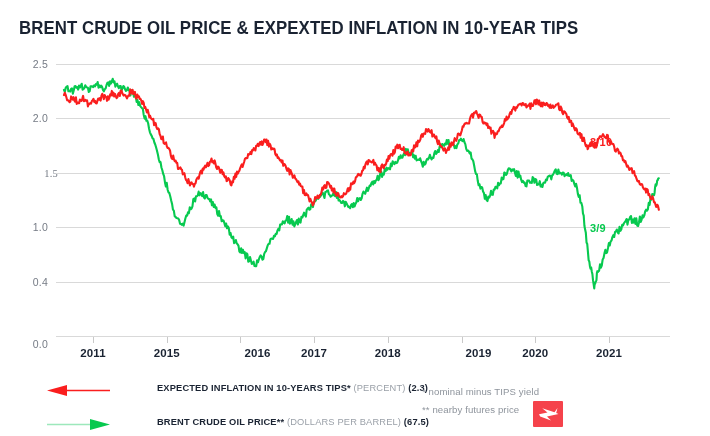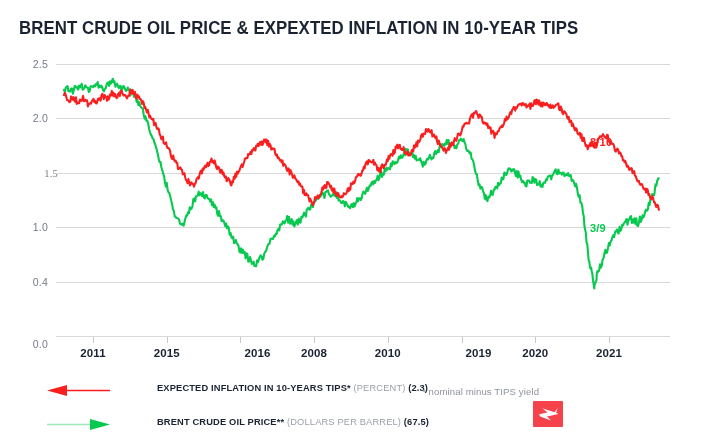--- a/index.html
+++ b/index.html
@@ -162,22 +162,22 @@
   <div class="xtick" style="left:240.4px;"></div>
   <div class="xtick" style="left:314.1px;"></div>
   <div class="xtick" style="left:387.8px;"></div>
   <div class="xtick" style="left:461.5px;"></div>
   <div class="xtick" style="left:535.2px;"></div>
   <div class="xtick" style="left:608.9px;"></div>
 
   <div class="xlab" style="left:93px;">2011</div>
   <div class="xlab" style="left:166.7px;">2015</div>
   <div class="xlab" style="left:240.4px;text-align:right;">2016</div>
-  <div class="xlab" style="left:314.1px;">2008</div>
-  <div class="xlab" style="left:387.8px;">2010</div>
+  <div class="xlab" style="left:314.1px;">2017</div>
+  <div class="xlab" style="left:387.8px;">2018</div>
   <div class="xlab" style="left:461.5px;text-align:right;">2019</div>
   <div class="xlab" style="left:535.2px;">2020</div>
   <div class="xlab" style="left:608.9px;">2021</div>
 
   <div class="endlabel" style="left:590px;top:92px;color:#fa1e1e;">3/10</div>
   <div class="endlabel" style="left:590px;top:178px;color:#07c94f;">3/9</div>
 
   <div class="legend">
     <div class="legend-row">
       <svg class="legend-marker" viewBox="0 0 63 11">
@@ -198,20 +198,21 @@
       <div class="legend-text">
         <span>BRENT CRUDE OIL PRICE**</span>
         <span class="legend-sub">(DOLLARS PER BARREL)</span>
         <span class="legend-val">(67.5)</span>
       </div>
     </div>
   </div>
 
   <div class="notes">
     <div>* nominal minus TIPS yield</div>
+    <div>** nearby futures price</div>
   </div>
 
   <div class="logo">
     <svg width="30" height="26" viewBox="0 0 30 26">
       <path d="M6 13.3 L14.5 11.6 L9.2 7.2 L21.5 11.2 L24.5 7.0 L23.2 12.0 L25.5 13.0 L14.0 15.4 L18.0 19.6 L7.2 15.6 Z" fill="#ffffff"></path>
     </svg>
   </div>
 
 </div>
 

